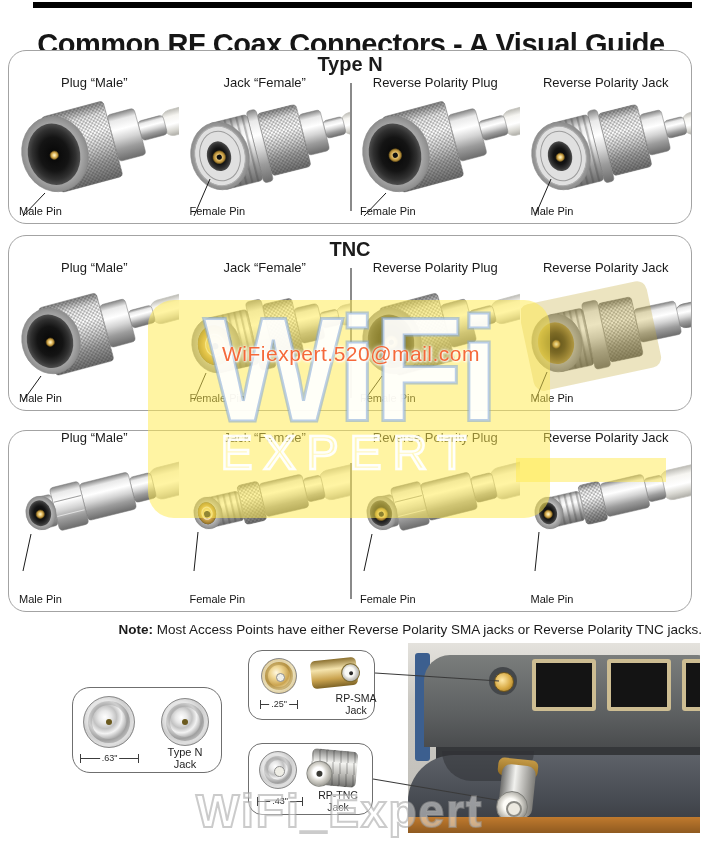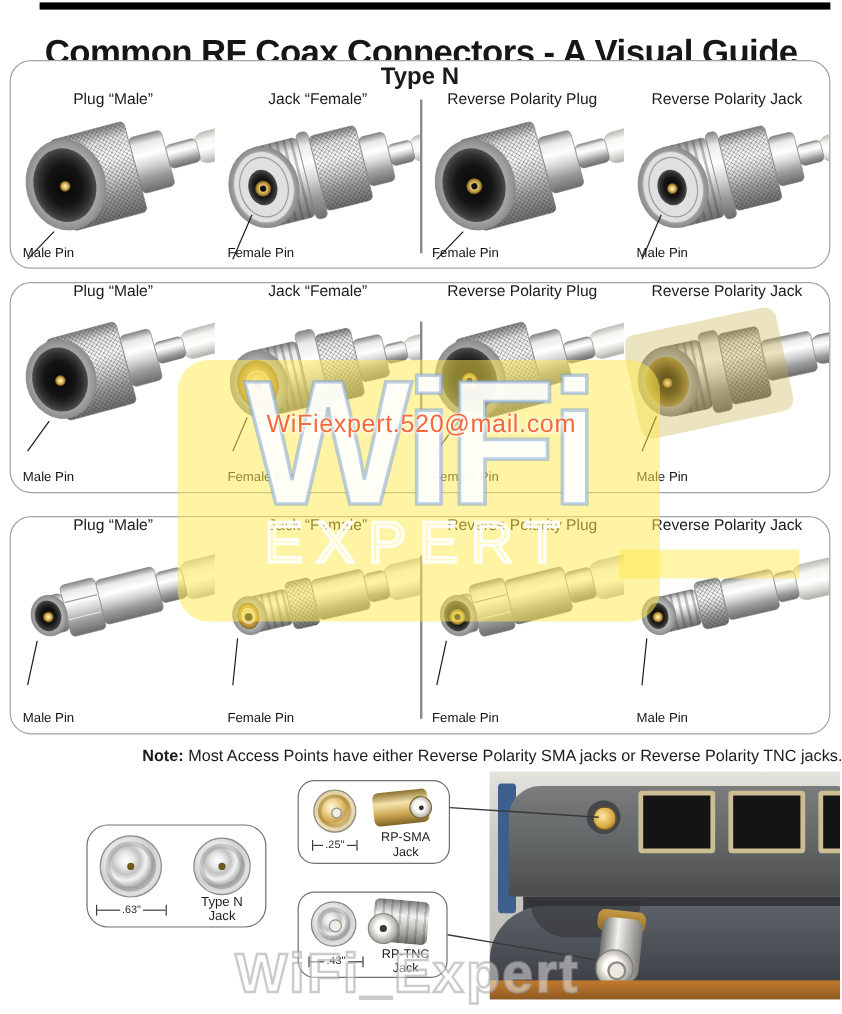--- a/index.html
+++ b/index.html
@@ -239,20 +239,21 @@
               <circle cx="-1" cy="1" r="4.2" fill="url(#gd)" stroke="#6d551f" stroke-width="0.5"></circle>
             </g>
             <line x1="14" y1="122" x2="30" y2="85" stroke="#1b1b1b" stroke-width="1"></line>
           </svg></div>
       <div class="pinlabel">Male Pin</div>
     </div>
   </div>
 </section>
 
 <section class="secbox" style="top:235px;height:176px">
+  <div class="sectitle">TNC</div>
   <div class="divider"></div>
   <div class="cols">
     <div class="cell">
       <div class="colhead">Plug “Male”</div>
       <div class="connwrap"><svg viewBox="0 0 170 130" width="170" height="130">
             <g transform="translate(42 62) rotate(-15)">
               <rect x="104" y="-12" width="85" height="24" rx="9" fill="url(#cb)" stroke="#c2c1bb" stroke-width="0.7"></rect>
               <rect x="82" y="-9" width="24" height="18" rx="4" fill="url(#mt)" stroke="#7e7e7e" stroke-width="0.5"></rect>
               <rect x="56" y="-22" width="26" height="44" rx="4" fill="url(#mt)" stroke="#7e7e7e" stroke-width="0.5"></rect>
               <rect x="-4" y="-35" width="60" height="70" rx="4" fill="url(#mt)" stroke="#7e7e7e" stroke-width="0.5"></rect>
@@ -438,21 +439,21 @@
       <i class="dot"></i>
     </div>
   <div class="sideview sv-sma" style="left:62px;top:8px;width:46px;height:28px">
       <span class="face">
         <i></i>
       </span>
     </div>
   <div class="dim" style="left:11px;top:49px;width:36px">
     <span>.25"</span>
   </div>
-  <div class="dlabel" style="left:58px;top:42px;width:62px;font-size:10.5px">
+  <div class="dlabel" style="left:76px;top:42px;width:62px;font-size:10.5px">
     <div>RP-SMA</div>
       <div>Jack</div>
   </div>
 </div>
 
 <div class="dbox" style="left:248px;top:743px;width:125px;height:72px">
   <div class="cface tnc" style="left:10px;top:7px;width:36px;height:36px">
       <i class="dot"></i>
     </div>
   <div class="sideview sv-tnc" style="left:62px;top:6px;width:46px;height:36px">

